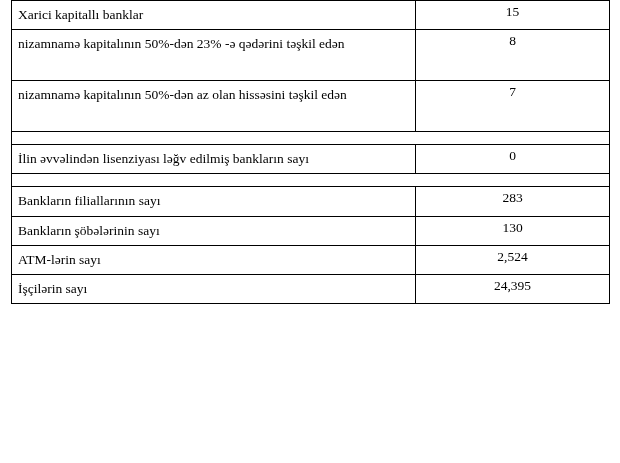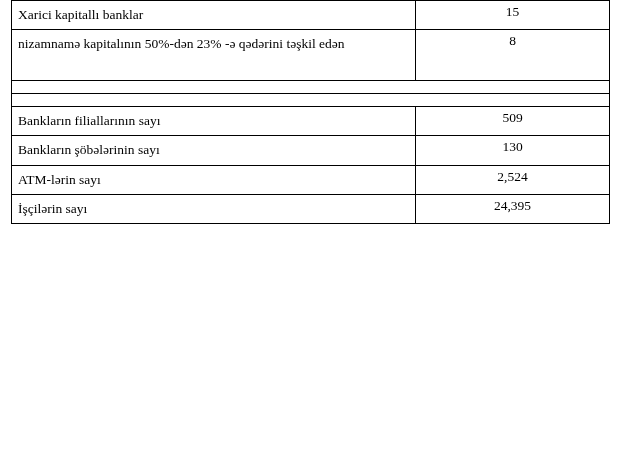--- a/index.html
+++ b/index.html
@@ -66,33 +66,41 @@
     <tbody>
 
       <tr>
         <td class="label">Xarici kapitallı banklar</td>
         <td class="value">15</td>
       </tr>
       <tr>
         <td class="label tall">nizamnamə kapitalının 50%-dən 23% -ə qədərini təşkil edən</td>
         <td class="value">8</td>
       </tr>
+      <tr>
+        <td class="label tall">nizamnamə kapitalının 50%-dən az olan hissəsini  təşkil edən</td>
+        <td class="value">7</td>
+      </tr>
 
       <tr class="spacer">
         <td colspan="2"></td>
       </tr>
 
+      <tr>
+        <td class="label">İlin əvvəlindən lisenziyası ləğv edilmiş bankların sayı</td>
+        <td class="value">0</td>
+      </tr>
 
       <tr class="spacer">
         <td colspan="2"></td>
       </tr>
 
       <tr>
         <td class="label">Bankların filiallarının sayı</td>
-        <td class="value">509</td>
+        <td class="value">283</td>
       </tr>
       <tr>
         <td class="label">Bankların şöbələrinin sayı</td>
         <td class="value">130</td>
       </tr>
       <tr>
         <td class="label">ATM-lərin sayı</td>
         <td class="value">2,524</td>
       </tr>
       <tr>

